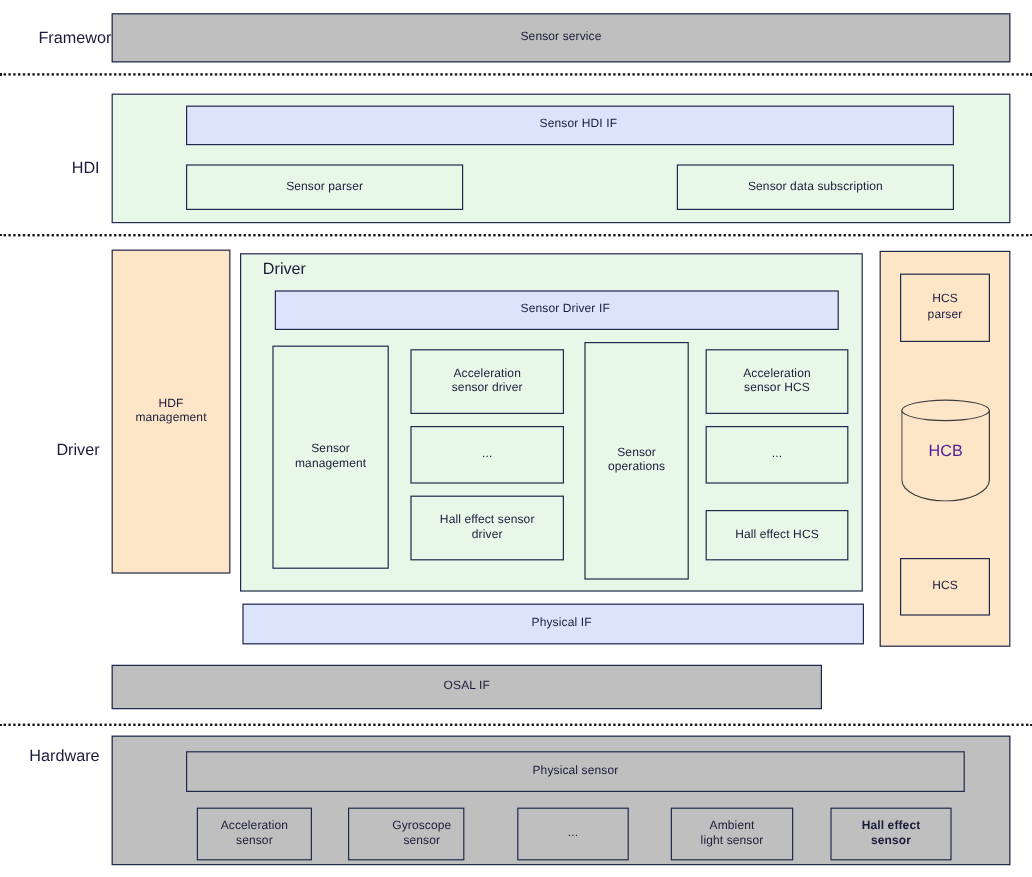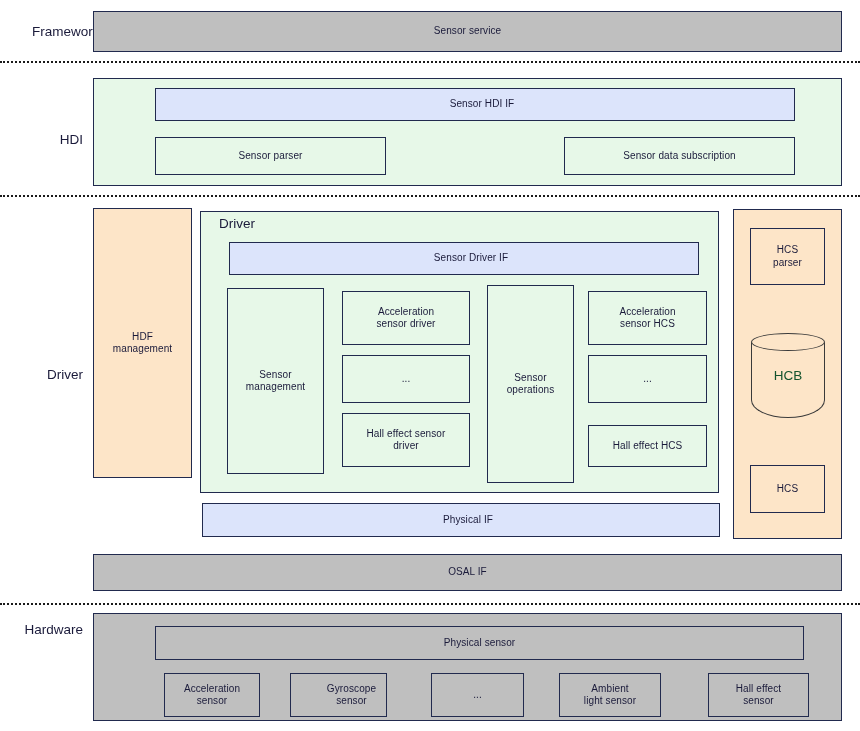--- a/index.html
+++ b/index.html
@@ -93,21 +93,21 @@
     background: #fde5c8;
     box-sizing: border-box;
   }
   .cyl .cyl-text {
     position: absolute;
     left: 0; right: 0; top: 0; bottom: 0;
     display: flex;
     align-items: center;
     justify-content: center;
     font-size: 13.5px;
-    color: #14532d;
+    color: #4c1d95;
   }
   .multi { white-space: pre-line; }
 </style>
 </head>
 <body>
 
 <div class="stage">
 
   <div class="rowlabel" style="left:0px; top:24px; width:88px;padding-left:32px;">Framework</div>
 
@@ -199,21 +199,21 @@
   <div class="cyl" style="left:751px; top:333px; width:74px; height:85px;">
     <div class="cyl-body"></div>
     <div class="cyl-top"></div>
     <div class="cyl-text">HCB</div>
   </div>
 
   <div class="box orange" style="left:750px; top:465px; width:75px; height:48px;">
     <span class="multi">HCS</span>
   </div>
 
-  <div class="box gray" style="left:93px; top:554px; width:749px; height:37px;">
+  <div class="box gray" style="left:93px; top:554px; width:592px; height:37px;">
     <span class="multi">OSAL IF</span>
   </div>
 
   <div class="sep" style="top:603px;"></div>
 
   <div class="rowlabel" style="left:0px; top:622px; width:88px;">Hardware</div>
 
   <div class="box gray" style="left:93px; top:613px; width:749px; height:108px; display:block;">
   </div>
 
@@ -229,18 +229,18 @@
     <span class="multi">Gyroscope
 sensor</span>
   </div>
   <div class="box gray" style="left:431px; top:673px; width:93px; height:44px;">
     <span class="multi">...</span>
   </div>
   <div class="box gray" style="left:559px; top:673px; width:102px; height:44px;">
     <span class="multi">Ambient
 light sensor</span>
   </div>
-  <div class="box gray" style="left:708px; top:673px; width:101px; height:44px;">
+  <div class="box gray" style="left:692px; top:673px; width:101px; height:44px;font-weight:bold;">
     <span class="multi">Hall effect
 sensor</span>
   </div>
 
 </div>
 
 </body></html>

